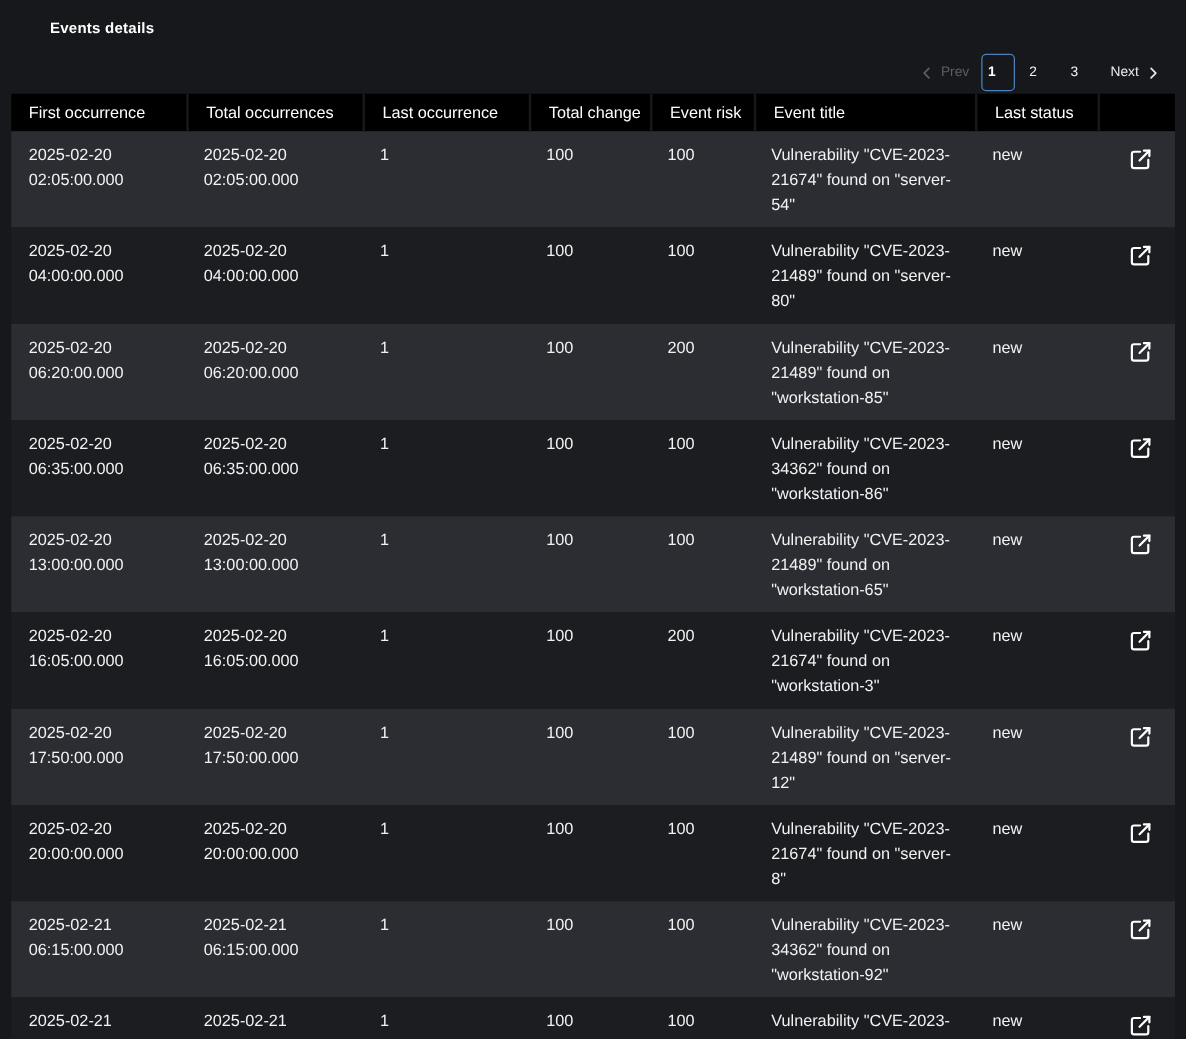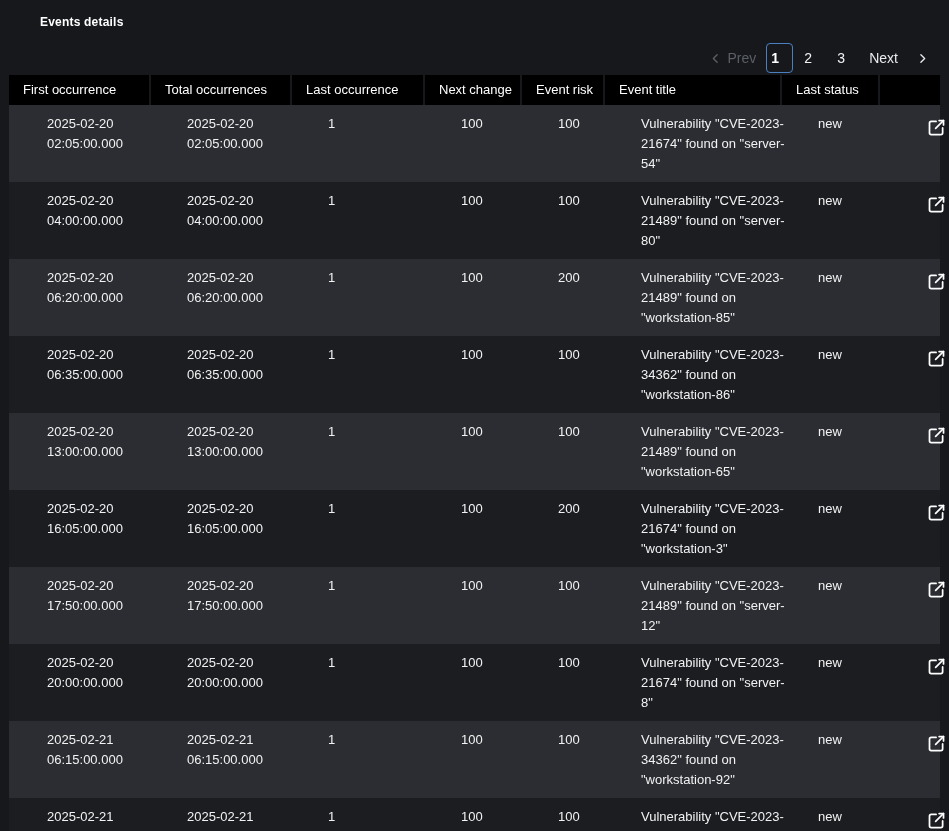--- a/index.html
+++ b/index.html
@@ -23,47 +23,46 @@
   .page-title{
     position:absolute;left:9px;top:15px;
     font-size:12px;font-weight:bold;color:#fff;letter-spacing:.2px;margin-left:31px;
   }
   .pagination{
     position:absolute;right:16px;top:43px;
     display:flex;align-items:center;gap:6px;
   }
   .pg{
     background:transparent;border:none;color:var(--text);
-    font-family:inherit;font-size:14px;line-height:28px;height:30px;
+    font-family:inherit;font-size:11px;line-height:28px;height:30px;
     display:inline-flex;align-items:center;justify-content:space-between;
     cursor:pointer;padding:0 4px;
   }
   .pg.page{min-width:27px;border:1px solid transparent;border-radius:4px;}
   .pg.page.active{border-color:var(--active-page-border);font-weight:bold;color:#fff;}
   .pg.prev{color:var(--muted-text);gap:5px;}
-  .pg.next{color:#e8eaed;gap:18px;}
+  .pg.next{color:#e8eaed;gap:5px;}
   .pg svg{display:block;}
 
   .table{width:931px;margin-left:9px;}
   .thead{
     display:grid;
     grid-template-columns:140px 141px 133px 97px 83px 177px 98px 62px;
     background:var(--header-bg);
     height:30px;
   }
   .th{
     line-height:30px;padding:0 10px 11px 14px;color:#fff;
     white-space:nowrap;overflow:hidden;
   }
   .th + .th{border-left:2px solid var(--page-bg);}
   .tr{
     display:grid;
     grid-template-columns:140px 141px 133px 97px 83px 177px 98px 62px;
     min-height:72px;
-    padding-left:24px;
   }
   .tbody .tr:nth-child(odd){background:var(--row-odd-bg);}
   .tbody .tr:nth-child(even){background:var(--row-even-bg);}
   .td{
     padding:9px 12px 8px 14px;line-height:20px;color:var(--text);
     word-wrap:break-word;
   }
   .td.col-actions{padding:12px 0 0 24px;}
   .open-btn{
     background:transparent;border:none;color:#fff;cursor:pointer;
@@ -93,21 +92,21 @@
         </svg>
     </button>
   </div>
 </div>
 
 <div class="table">
   <div class="thead">
     <div class="th">First occurrence</div>
     <div class="th">Total occurrences</div>
     <div class="th">Last occurrence</div>
-    <div class="th">Next change</div>
+    <div class="th">Total change</div>
     <div class="th">Event risk</div>
     <div class="th">Event title</div>
     <div class="th">Last status</div>
     <div class="th"></div>
   </div>
   <div class="tbody" id="tbody">
   <div class="tr">
     <div class="td">2025-02-20 02:05:00.000</div>
     <div class="td">2025-02-20 02:05:00.000</div>
     <div class="td">1</div>

